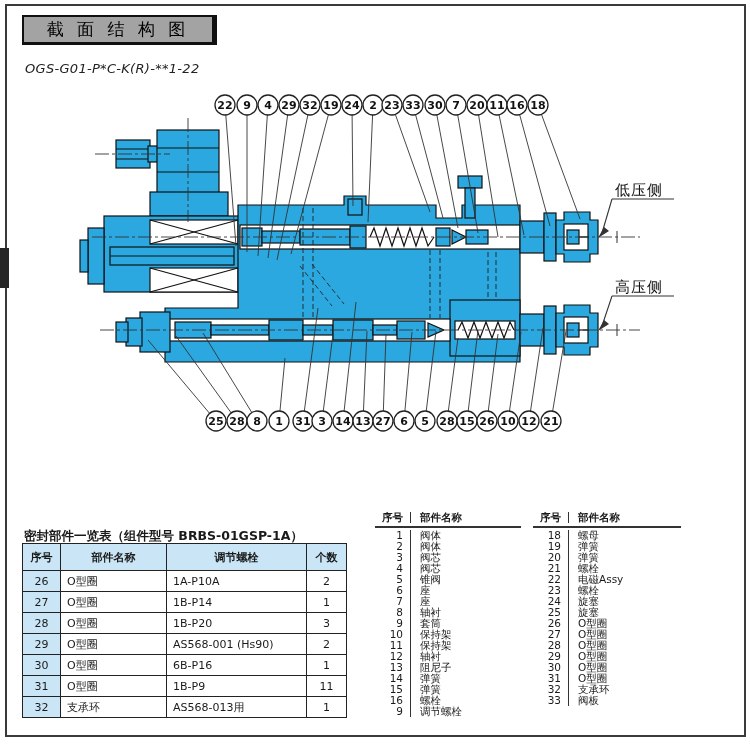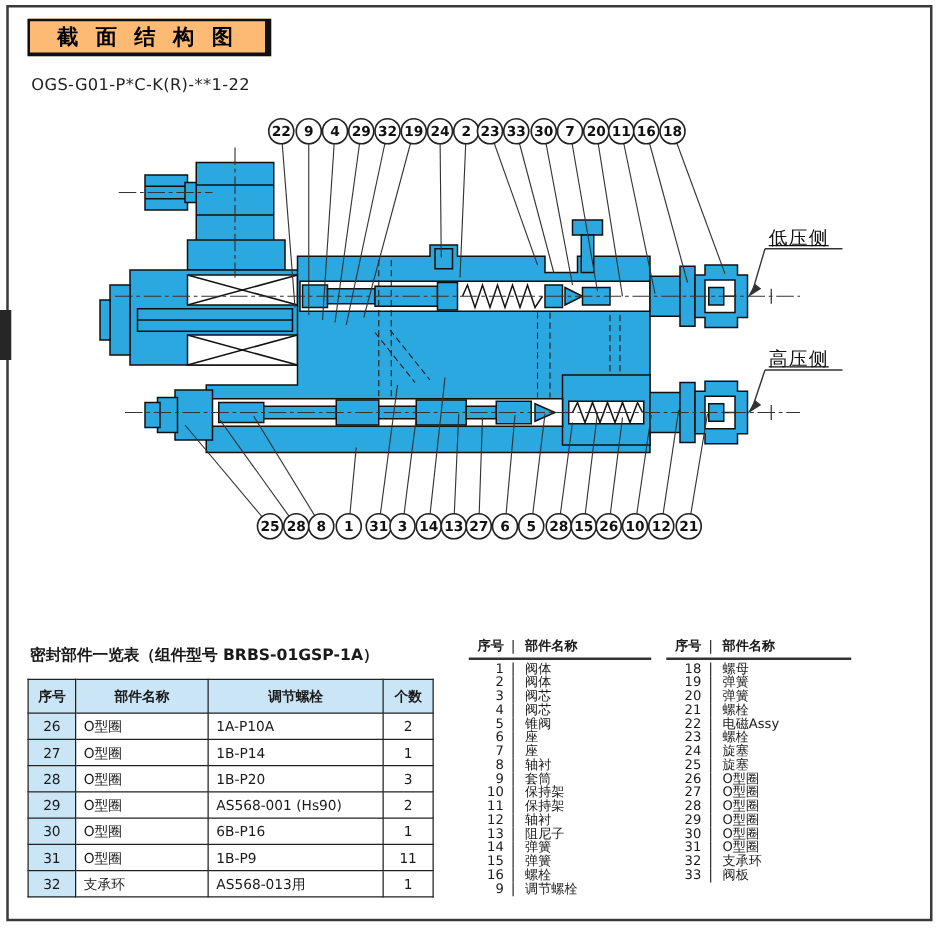--- a/index.html
+++ b/index.html
@@ -6,38 +6,39 @@
   body{
     width:750px;height:744px;background:#ffffff;
     font-family:"DejaVu Sans","Liberation Sans",sans-serif;
     color:#1a1a1a;position:relative;overflow:hidden;
   }
   .page{position:absolute;inset:0;}
   .frame{position:absolute;left:5px;top:4px;right:4px;bottom:7px;border:2px solid #3a3a3a;}
   .edge-tab{position:absolute;left:0;top:248px;width:9px;height:40px;background:#262626;}
   .title-box{
     position:absolute;left:22px;top:15px;width:188px;height:25px;
-    background:#fdba74;border:2px solid #101010;
+    background:#a3a3a3;border:2px solid #101010;
     border-right-width:5px;border-bottom-width:3px;
     display:flex;align-items:center;justify-content:center;
-    font-size:17px;font-weight:bold;letter-spacing:4px;color:#000;
+    font-size:17px;font-weight:normal;letter-spacing:4px;color:#000;
   }
   .model-code{
     position:absolute;left:25px;top:61px;font-size:13px;color:#222;
     letter-spacing:0.3px;
+    font-style:italic;
   }
   .diagram-svg{position:absolute;left:0;top:0;width:750px;height:744px;}
   .side-label{
-    position:absolute;font-size:15px;color:#111;letter-spacing:1px;white-space:nowrap;text-decoration:underline;
+    position:absolute;font-size:15px;color:#111;letter-spacing:1px;white-space:nowrap;
   }
   #lp-label{left:615px;top:181px;}
   #hp-label{left:615px;top:278px;}
 
   
-  .seal-title{position:absolute;left:24px;top:516px;font-size:12.5px;font-weight:bold;}
+  .seal-title{position:absolute;left:24px;top:528px;font-size:12.5px;font-weight:bold;}
   .seal-table{
     position:absolute;left:22px;top:543px;border-collapse:collapse;
     font-size:11px;table-layout:fixed;
   }
   .seal-table th,.seal-table td{
     border:1.4px solid #222;padding:0 6px;height:20px;background:#fff;
   }
   .seal-table th{background:#c9e5f6;font-weight:bold;height:26px;text-align:center;}
   .seal-table td.idx{background:#c9e5f6;text-align:center;}
   .seal-table td.qty{text-align:center;}

